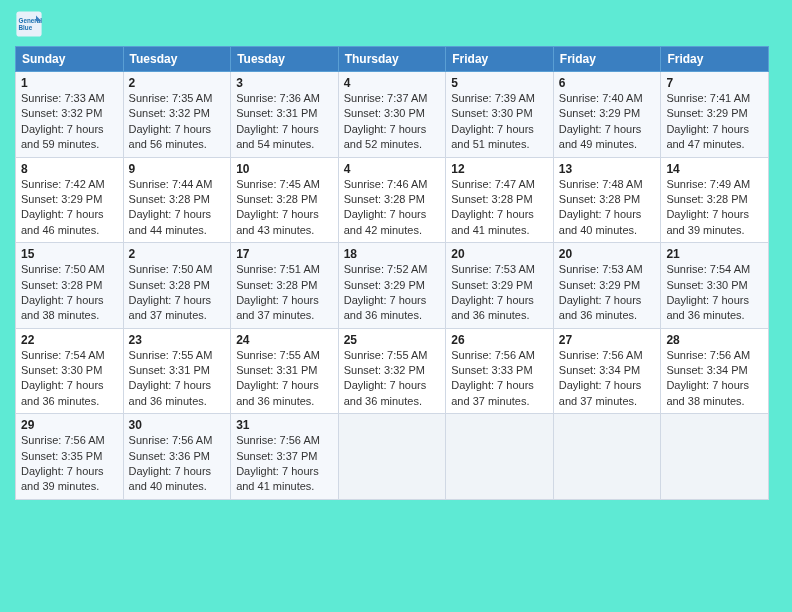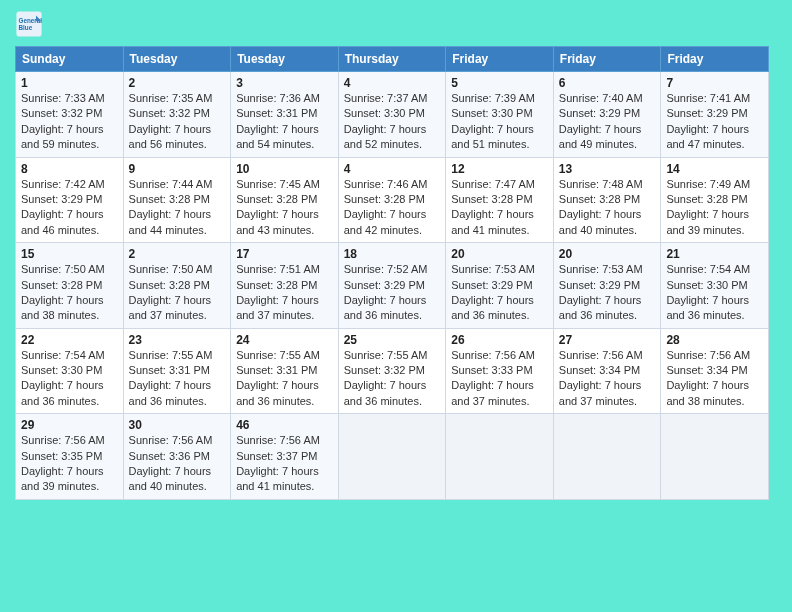--- a/index.html
+++ b/index.html
@@ -257,21 +257,21 @@
         <tr>
           <td>
             <span class="day-num">29</span>
 <div class="day-info">Sunrise: 7:56 AM<br>Sunset: 3:35 PM<br>Daylight: 7 hours and 39 minutes.</div>
           </td>
           <td>
             <span class="day-num">30</span>
 <div class="day-info">Sunrise: 7:56 AM<br>Sunset: 3:36 PM<br>Daylight: 7 hours and 40 minutes.</div>
           </td>
           <td>
-            <span class="day-num">46</span>
+            <span class="day-num">31</span>
 <div class="day-info">Sunrise: 7:56 AM<br>Sunset: 3:37 PM<br>Daylight: 7 hours and 41 minutes.</div>
           </td>
           <td class="empty-cell"></td>
           <td class="empty-cell"></td>
           <td class="empty-cell"></td>
           <td class="empty-cell"></td>
         </tr>
       </tbody>
   </table>
 </div>

